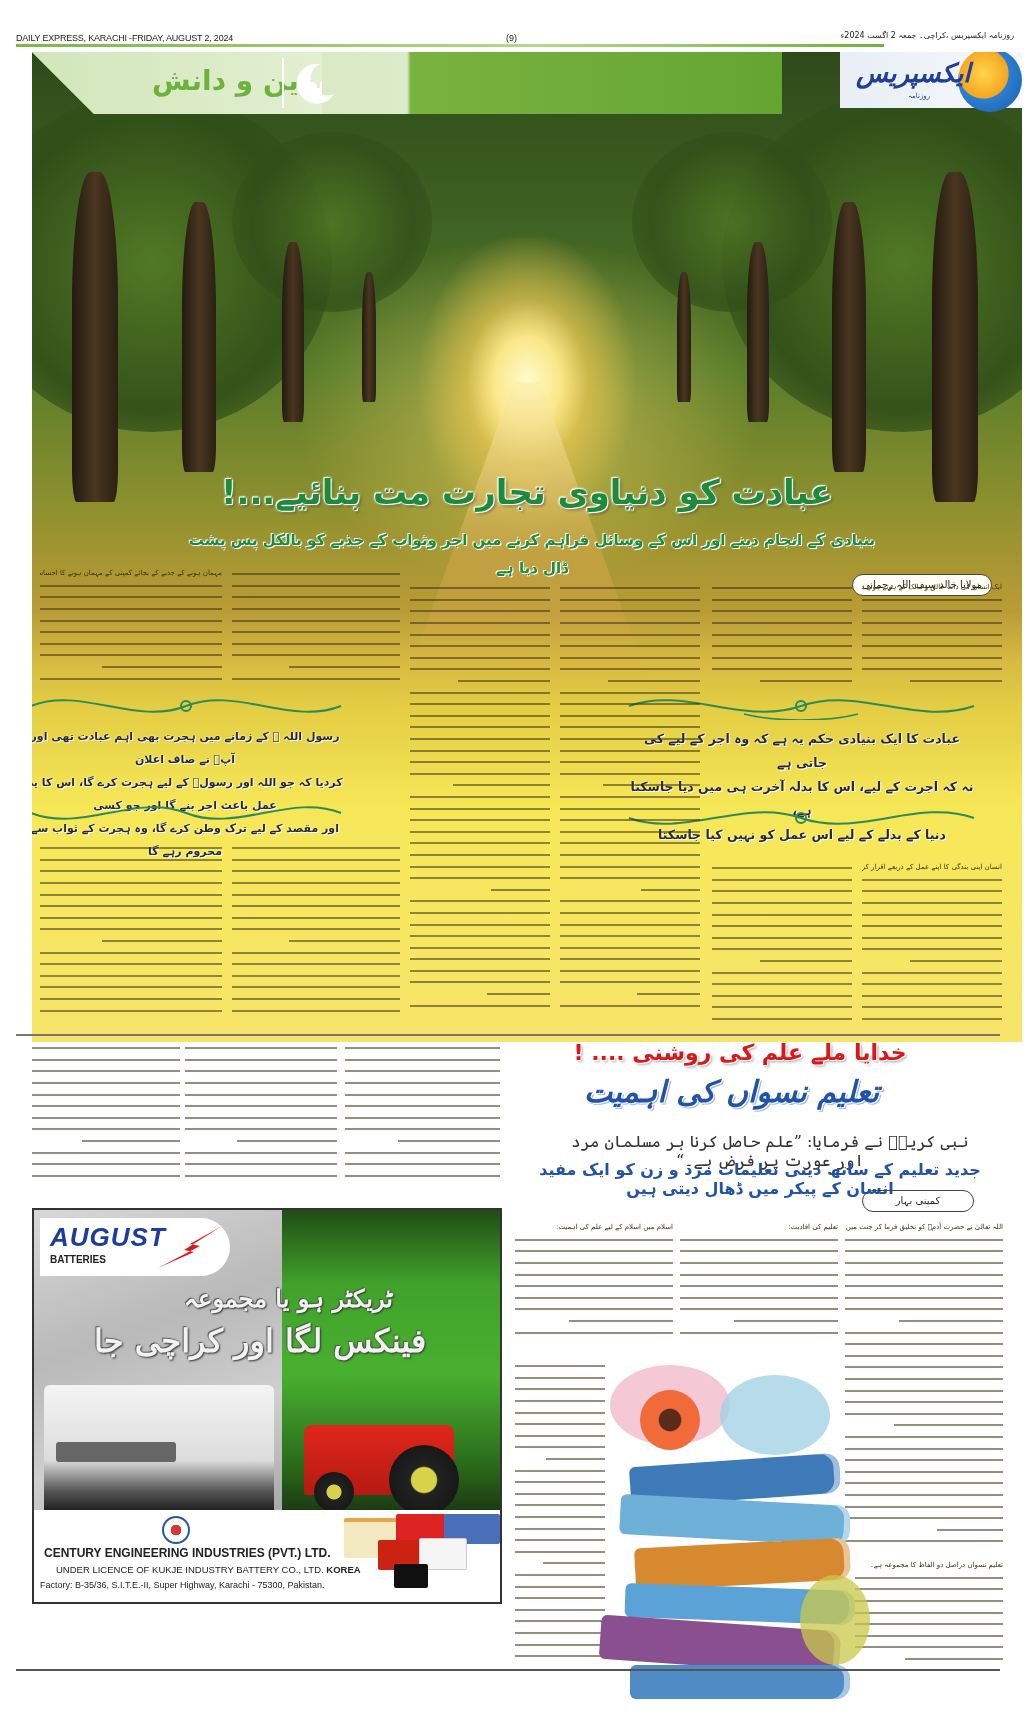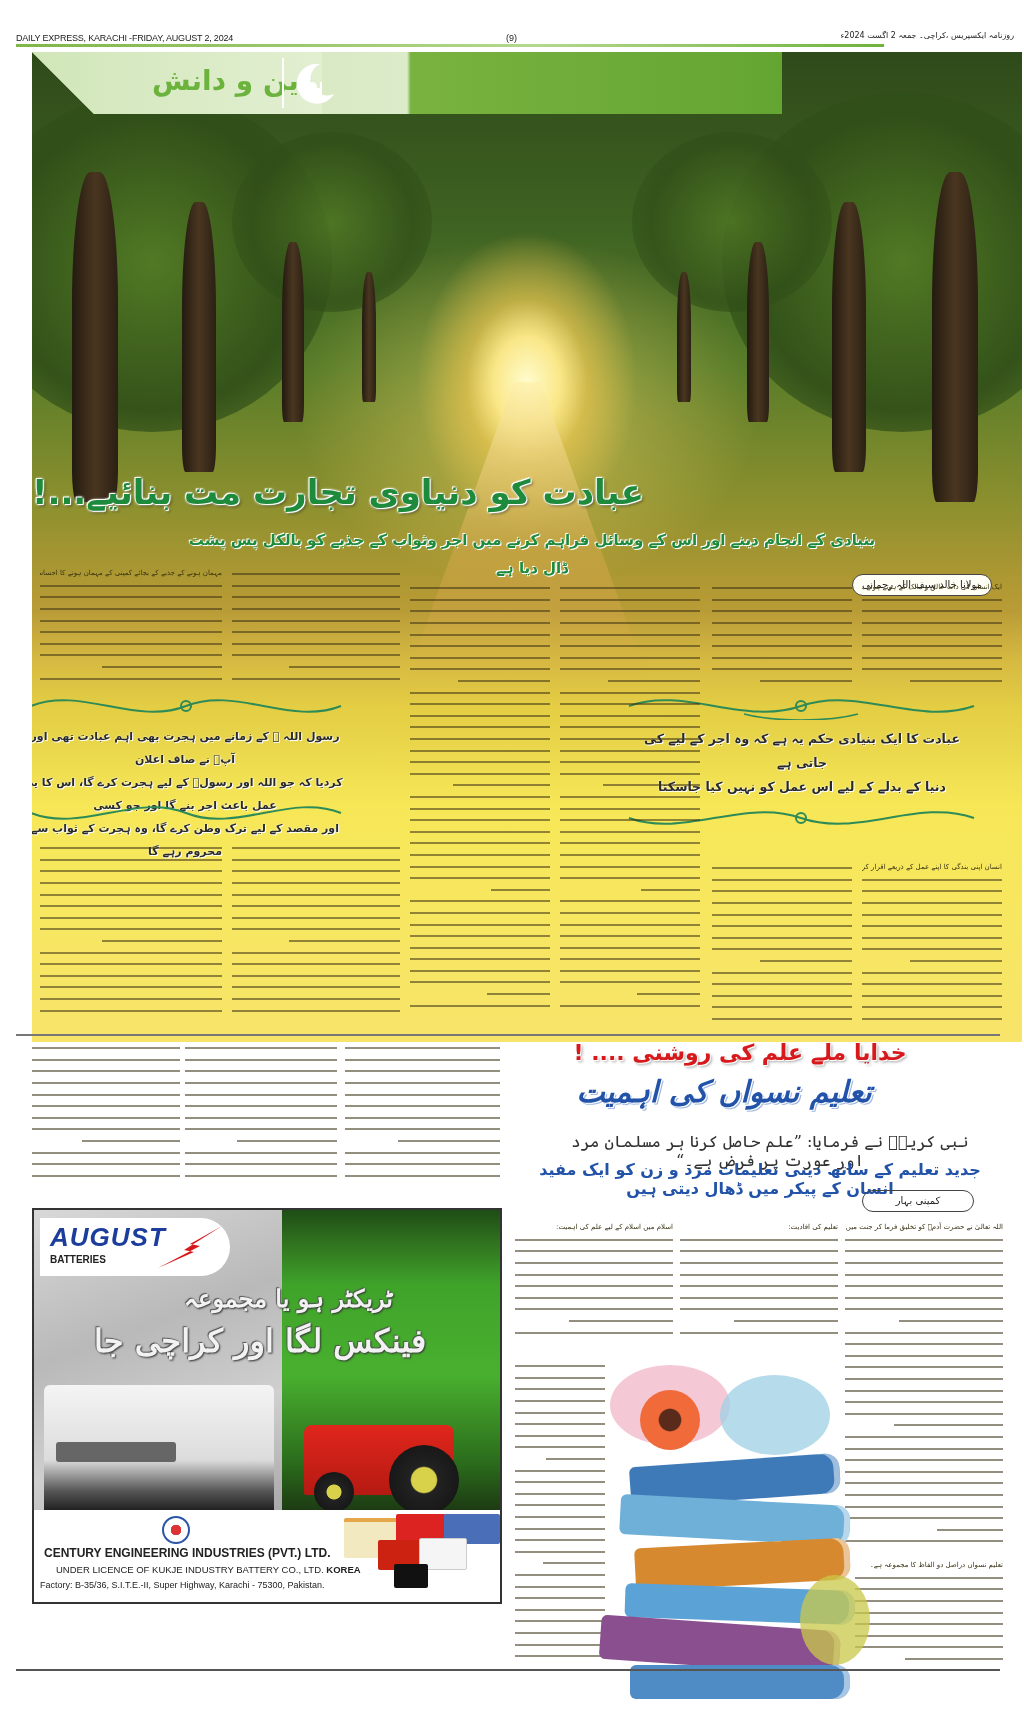--- a/index.html
+++ b/index.html
@@ -41,21 +41,21 @@
   .crescent { position: absolute; left: 258px; top: 8px; width: 48px; height: 48px; }
   .band-divider { position: absolute; left: 250px; top: 6px; width: 2px; height: 50px; background: #ffffff; }
 
   .logo-box { position: absolute; left: 808px; top: 0; width: 182px; height: 56px; background: linear-gradient(90deg, #e8eef4, #f6f8fb); }
   .logo-text { position: absolute; left: 16px; top: 6px; font-family: "DejaVu Serif", serif; font-size: 26px; font-style: italic; font-weight: bold; color: #1f3f98; direction: rtl; }
   .logo-globe { position: absolute; right: 0; top: -4px; width: 64px; height: 64px; border-radius: 50%;
     background: radial-gradient(circle at 40% 40%, #ffd54a 0%, #f5a623 45%, #2b7fd0 47%, #1a5ca8 100%); }
   .logo-sub { position: absolute; left: 68px; top: 40px; font-size: 7px; color: #1f3f98; }
 
   
-  .headline { position: absolute; left: 0; width: 990px; top: 420px; text-align: left; font-family: "DejaVu Sans", sans-serif; font-size: 34px; font-weight: bold; color: #1e8a3c; direction: rtl;
+  .headline { position: absolute; left: 0; width: 990px; top: 420px; text-align: center; font-family: "DejaVu Sans", sans-serif; font-size: 34px; font-weight: bold; color: #1e8a3c; direction: rtl;
     text-shadow: 0 0 3px #fff, 0 0 3px #fff, 1px 1px 0 #fff, -1px -1px 0 #fff, 2px 2px 3px rgba(0,0,0,0.5); }
   .subhead { position: absolute; left: 150px; width: 700px; top: 474px; text-align: center; font-family: "DejaVu Sans", sans-serif; font-size: 15px; line-height: 28px; font-weight: bold; color: #1e8a3c; direction: rtl;
     text-shadow: 0 0 2px #fff, 1px 1px 0 #fff, -1px -1px 0 #fff; }
   .byline { position: absolute; left: 820px; top: 522px; width: 140px; height: 22px; border: 1px solid #444; border-radius: 12px; background: #fffef4; font-size: 10px; text-align: center; line-height: 20px; direction: rtl; color: #222; }
 
   
   .col { position: absolute; direction: rtl; text-align: justify; font-family: "DejaVu Sans", sans-serif; font-size: 6.2px; line-height: 11.6px; color: #3a3212; overflow: hidden; }
   .col::before { content: ""; }
   .line { display: block; height: 11.6px; border-bottom: 0; }
   .line span { display: inline-block; height: 2px; background: rgba(60,50,20,0.55); vertical-align: middle; }
@@ -81,21 +81,21 @@
   .ad-footer { position: absolute; left: 0; top: 300px; width: 470px; height: 96px; background: #fff; }
   .ad-emblem { position: absolute; left: 128px; top: 6px; width: 28px; height: 28px; border-radius: 50%; border: 2px solid #2b55a8; background: radial-gradient(circle, #d33 0%, #d33 30%, #fff 32%); }
   .ad-company { position: absolute; left: 10px; top: 36px; font-family: "Liberation Sans", sans-serif; font-weight: bold; font-size: 12px; color: #222; }
   .ad-licence { position: absolute; left: 22px; top: 54px; font-family: "Liberation Sans", sans-serif; font-size: 9.5px; color: #222; }
   .ad-licence b { font-weight: bold; }
   .ad-address { position: absolute; left: 6px; top: 70px; font-family: "Liberation Sans", sans-serif; font-size: 9px; color: #222; }
   .battery { position: absolute; border-radius: 2px; }
 
   .lower-headline { position: absolute; left: 540px; top: 1040px; width: 400px; text-align: center; font-family: "DejaVu Sans", sans-serif; font-weight: bold; font-size: 22px; color: #d7191c; direction: rtl;
     text-shadow: 1px 1px 0 #fff, 2px 2px 3px rgba(0,0,0,0.35); }
-  .lower-title { position: absolute; left: 544px; top: 1074px; width: 360px; text-align: center; font-family: "DejaVu Serif", serif; font-weight: bold; font-style: italic; font-size: 30px; color: #2253a8; direction: rtl;
+  .lower-title { position: absolute; left: 584px; top: 1074px; width: 360px; text-align: left; font-family: "DejaVu Serif", serif; font-weight: bold; font-style: italic; font-size: 30px; color: #2253a8; direction: rtl;
     text-shadow: -1px -1px 0 #fff, 1px 1px 0 #fff, 2px 2px 0 #9fb8e0; }
   .lower-quote { position: absolute; left: 560px; top: 1132px; width: 420px; text-align: center; font-family: "DejaVu Serif", serif; font-size: 16px; color: #333; direction: rtl; }
   .lower-deck { position: absolute; left: 515px; top: 1160px; width: 490px; text-align: center; font-family: "DejaVu Sans", sans-serif; font-weight: bold; font-size: 16px; color: #2253a8; direction: rtl; }
   .lower-byline { position: absolute; left: 862px; top: 1190px; width: 112px; height: 22px; border: 1px solid #444; border-radius: 12px; text-align: center; font-size: 10px; line-height: 20px; direction: rtl; color: #222; }
   .books { position: absolute; left: 600px; top: 1365px; width: 270px; height: 340px; }
   .book { position: absolute; border-radius: 6px 14px 14px 6px; box-shadow: inset -6px 0 0 rgba(255,255,255,0.5); }
   .splash { position: absolute; border-radius: 50%; opacity: 0.75; }
   .bottom-rule { position: absolute; left: 16px; width: 984px; height: 2px; background: #555; }
 </style>
 </head>
@@ -131,34 +131,40 @@
   <div class="section-title">دین و دانش</div>
   <div class="band-divider"></div>
   <svg class="crescent" viewBox="0 0 48 48">
     <path d="M30 4 A20 20 0 1 0 44 34 A16 16 0 1 1 30 4 Z" fill="#ffffff"></path>
     <rect x="14" y="28" width="16" height="10" fill="#ffffff"></rect>
     <circle cx="22" cy="27" r="5" fill="#ffffff"></circle>
     <rect x="12" y="22" width="2" height="16" fill="#ffffff"></rect>
     <rect x="30" y="22" width="2" height="16" fill="#ffffff"></rect>
   </svg>
 
+  <div class="logo-box">
+    <div class="logo-globe"></div>
+    <div class="logo-text">ایکسپریس</div>
+    <div class="logo-sub">روزنامہ</div>
+  </div>
 
   <div class="headline">عبادت کو دنیاوی تجارت مت بنائیے...!</div>
   <div class="subhead">
     <div>بنیادی کے انجام دینے اور اس کے وسائل فراہم کرنے میں اجر وثواب کے جذبے کو بالکل پس پشت ڈال دیا ہے</div>
   </div>
   <div class="byline">مولانا خالد سیف اللہ رحمانی</div>
 
   <svg class="ornament" style="left:592px;top:640px;width:355px;" viewBox="0 0 355 28">
     <path d="M5 14 C60 -6, 120 34, 177 14 C234 -6, 294 34, 350 14" fill="none" stroke="#2e8b57" stroke-width="2"></path>
     <circle cx="177" cy="14" r="5" fill="none" stroke="#2e8b57" stroke-width="2"></circle>
     <path d="M120 22 C150 30, 204 30, 234 22" fill="none" stroke="#2e8b57" stroke-width="1.5"></path>
   </svg>
   <div class="quote" style="left:595px;top:675px;width:350px;">
     <div>عبادت کا ایک بنیادی حکم یہ ہے کہ وہ اجر کے لیے کی جاتی ہے</div>
+    <div>نہ کہ اجرت کے لیے، اس کا بدلہ آخرت ہی میں دیا جاسکتا ہے،</div>
     <div>دنیا کے بدلے کے لیے اس عمل کو نہیں کیا جاسکتا</div>
   </div>
   <svg class="ornament" style="left:592px;top:752px;width:355px;" viewBox="0 0 355 28">
     <path d="M5 14 C60 34, 120 -6, 177 14 C234 34, 294 -6, 350 14" fill="none" stroke="#2e8b57" stroke-width="2"></path>
     <circle cx="177" cy="14" r="5" fill="none" stroke="#2e8b57" stroke-width="2"></circle>
   </svg>
 
   <svg class="ornament" style="left:-6px;top:640px;width:320px;" viewBox="0 0 320 28">
     <path d="M5 14 C55 -6, 110 34, 160 14 C210 -6, 265 34, 315 14" fill="none" stroke="#2e8b57" stroke-width="2"></path>
     <circle cx="160" cy="14" r="5" fill="none" stroke="#2e8b57" stroke-width="2"></circle>

